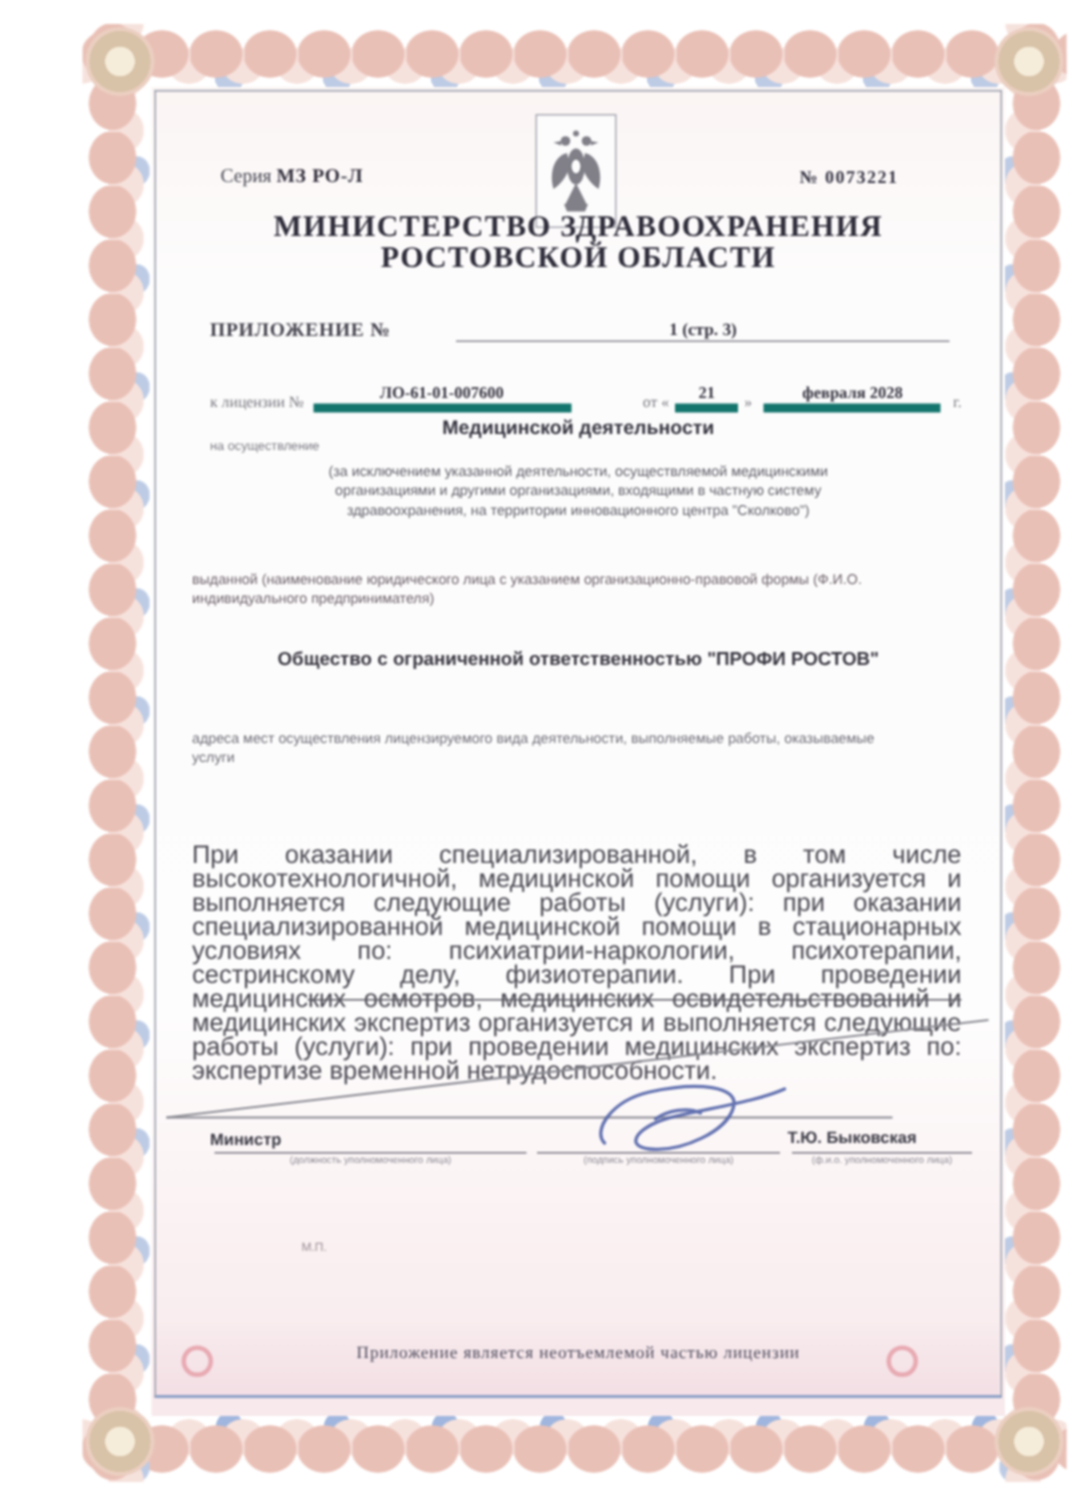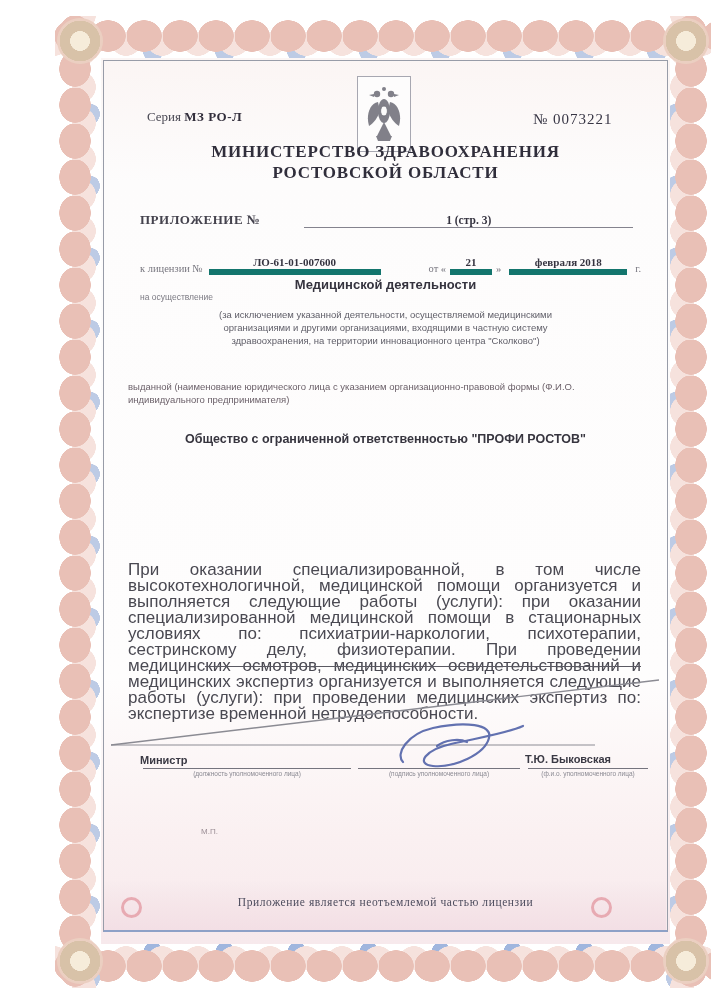--- a/index.html
+++ b/index.html
@@ -38,26 +38,26 @@
   .footer-strip{position:absolute;left:49px;right:45px;bottom:58px;height:50px;
     background:linear-gradient(rgba(248,230,234,0), #f6e4e8 60%, #f4dfe5);}
   .ring{position:absolute;width:15px;height:15px;border:3px solid #eaa9b2;border-radius:50%;}
 
   
   .abs{position:absolute;}
   .centered{left:48px;right:43px;text-align:center;}
 
   .serial{left:92px;top:93px;font-size:13px;color:#4a4954;}
   .serial b{color:#332f3d;letter-spacing:.5px;}
-  .cert-no{left:478px;top:95px;font-size:15px;font-weight:normal;color:#373545;letter-spacing:1px;}
+  .cert-no{left:478px;top:95px;font-size:12px;font-weight:bold;color:#373545;letter-spacing:1px;}
 
   .emblem-box{left:302px;top:60px;width:52px;height:74px;border:1px solid #a7a7b1;background:#fdfcfc;
     display:flex;align-items:center;justify-content:center;}
 
-  .title{top:125px;font-size:17px;font-weight:bold;color:#302e3c;letter-spacing:.8px;line-height:21px;}
+  .title{top:125px;font-size:20px;font-weight:bold;color:#302e3c;letter-spacing:.8px;line-height:21px;}
 
   .annex-row{left:85px;top:196px;right:78px;font-size:13px;color:#3c3a46;display:flex;align-items:flex-end;gap:36px;}
   .annex-row .lbl{letter-spacing:.5px;font-weight:bold;color:#45434e;white-space:nowrap;}
   .fill-line{flex:1;border-bottom:1px solid #84838e;text-align:center;font-weight:bold;font-size:11.5px;
     color:#353340;padding-bottom:1px;margin-left:8px;}
 
   .license-row{left:85px;top:240px;right:50px;display:flex;align-items:flex-end;font-size:10.5px;color:#77767f;}
   .license-row .seg{border-bottom:6px solid #0f766e;text-align:center;font-weight:bold;font-size:11px;
     color:#353340;padding-bottom:1px;}
   .license-row .plain{white-space:nowrap;padding-bottom:1px;}
@@ -144,31 +144,32 @@
       <span class="lbl">ПРИЛОЖЕНИЕ №</span>
       <span class="fill-line">1 (стр. 3)</span>
     </div>
 
     <div class="abs license-row">
       <span class="plain">к лицензии №</span>
       <span class="seg" style="width:172px;margin:0 6px;">ЛО-61-01-007600</span>
       <span class="plain" style="margin-left:42px;">от «</span>
       <span class="seg" style="width:42px;margin:0 4px;">21</span>
       <span class="plain">»</span>
-      <span class="seg" style="width:118px;margin:0 8px;">февраля 2018</span>
+      <span class="seg" style="width:118px;margin:0 8px;">февраля 2028</span>
       <span class="plain">г.</span>
     </div>
 
     <div class="abs act-caption">на осуществление</div>
     <div class="abs centered act-title">Медицинской деятельности</div>
     <div class="abs act-note">(за исключением указанной деятельности, осуществляемой медицинскими организациями и другими организациями, входящими в частную систему здравоохранения, на территории инновационного центра "Сколково")</div>
 
     <div class="abs issued-caption">выданной (наименование юридического лица с указанием организационно-правовой формы (Ф.И.О. индивидуального предпринимателя)</div>
     <div class="abs centered org-name">Общество с ограниченной ответственностью "ПРОФИ РОСТОВ"</div>
 
+    <div class="abs addr-caption">адреса мест осуществления лицензируемого вида деятельности, выполняемые работы, оказываемые услуги</div>
 
     <div class="abs works">При оказании специализированной, в том числе высокотехнологичной, медицинской помощи организуется и выполняется следующие работы (услуги): при оказании специализированной медицинской помощи в стационарных условиях по: психиатрии-наркологии, психотерапии, сестринскому делу, физиотерапии. При проведении медицинских осмотров, медицинских освидетельствований и медицинских экспертиз организуется и выполняется следующие работы (услуги): при проведении медицинских экспертиз по: экспертизе временной нетрудоспособности.</div>
     <div class="abs works-underline"></div>
 
     <svg class="abs strike-svg" viewBox="0 0 560 78">
       <line x1="8" y1="71" x2="556" y2="6" stroke="#8b8b93" stroke-width="1.4"></line>
       <line x1="8" y1="71" x2="492" y2="71" stroke="#8b8b93" stroke-width="1.2"></line>
     </svg>
 
     <div class="abs signer-pos">Министр</div>

